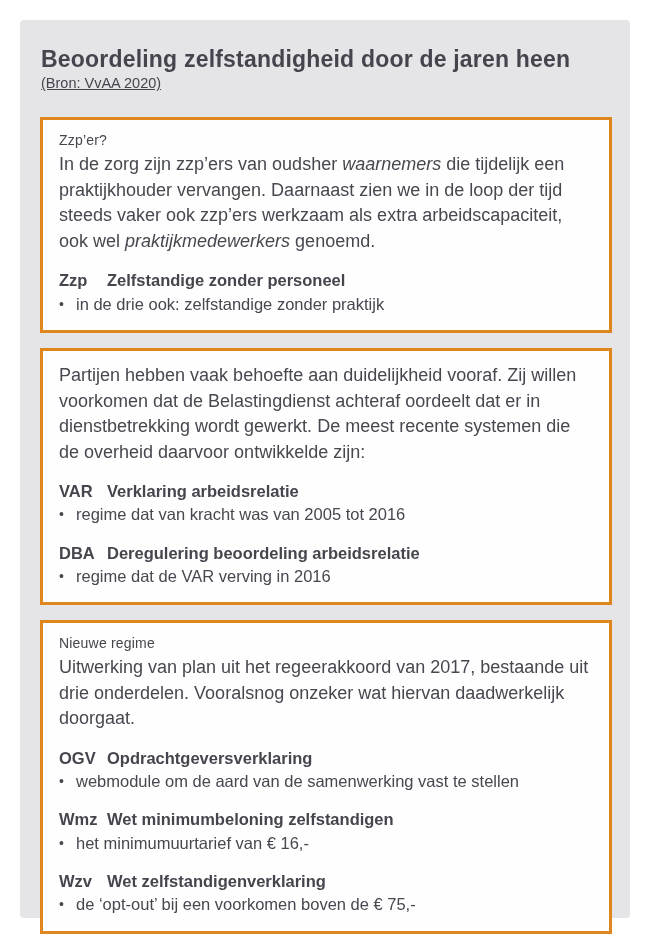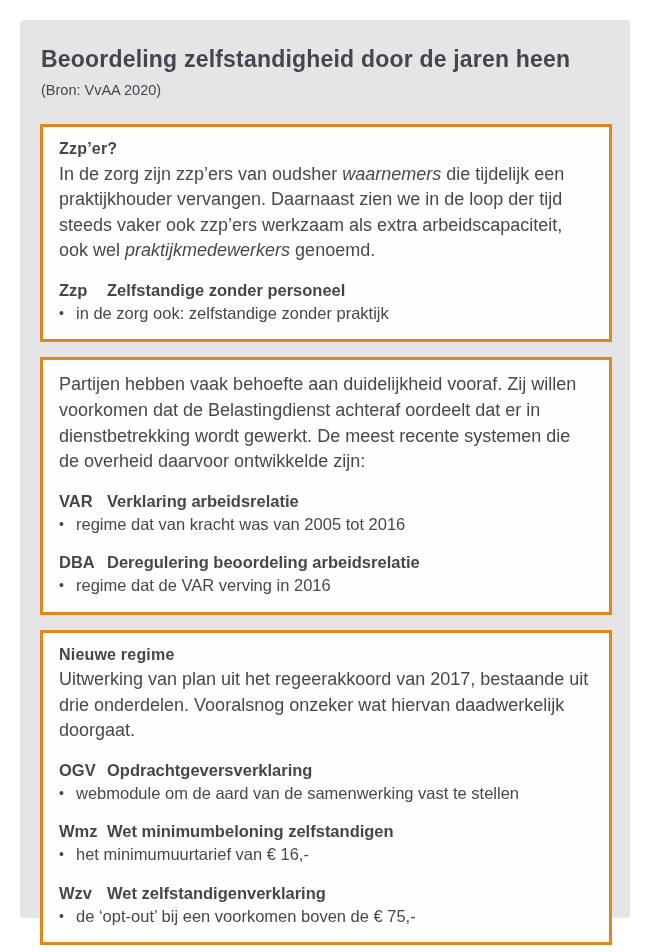--- a/index.html
+++ b/index.html
@@ -30,40 +30,41 @@
   .title {
     margin: 0;
     padding: 0 0 0 1px;
     font-size: 23px;
     line-height: 1.15;
     font-weight: bold;
     letter-spacing: 0.2px;
     color: #45454e;
   }
   .source {
-    margin-top: 10px;
+    margin-top: 3px;
     padding-left: 1px;
     font-size: 14.5px;
     color: #45454e;
+    text-decoration: underline;
   }
   .box {
     background: #fefefe;
     border: 3px solid #e0861e;
     box-sizing: border-box;
     width: 572px;
     margin-top: 15px;
     padding: 12px 16px 14px 16px;
     color: #474750;
   }
   .box.first { margin-top: 26px; }
   .box h2 {
     margin: 0 0 3px 0;
-    font-size: 16px;
+    font-size: 14px;
     line-height: 1.2;
-    font-weight: bold;
+    font-weight: normal;
     letter-spacing: 0.2px;
     color: #45454e;
   }
   .box p {
     margin: 0;
     font-size: 18px;
     line-height: 1.42;
     color: #474750;
   }
   .box p em { font-style: italic; }
@@ -103,21 +104,21 @@
     <section class="box first">
       <h2>Zzp’er?</h2>
       <p><span>In de zorg zijn zzp’ers van oudsher </span><em>waarnemers</em><span> die tijdelijk een praktijkhouder vervangen. Daarnaast zien we in de loop der tijd steeds vaker ook zzp’ers werkzaam als extra arbeidscapaciteit, ook wel </span><em>praktijkmedewerkers</em><span> genoemd.</span></p>
       <div class="term">
         <div class="term-title">
           <span class="term-abbr">Zzp</span>
           <span class="term-name">Zelfstandige zonder personeel</span>
         </div>
         <div class="bullet-line">
           <span class="bullet-marker">•</span>
-          <span>in de zorg ook: zelfstandige zonder praktijk</span>
+          <span>in de drie ook: zelfstandige zonder praktijk</span>
         </div>
       </div>
     </section>
 
     <section class="box">
       <p>Partijen hebben vaak behoefte aan duidelijkheid vooraf. Zij willen voorkomen dat de Belastingdienst achteraf oordeelt dat er in dienstbetrekking wordt gewerkt. De meest recente systemen die de overheid daarvoor ontwikkelde zijn:</p>
       <div class="term">
         <div class="term-title">
           <span class="term-abbr">VAR</span>
           <span class="term-name">Verklaring arbeidsrelatie</span>

